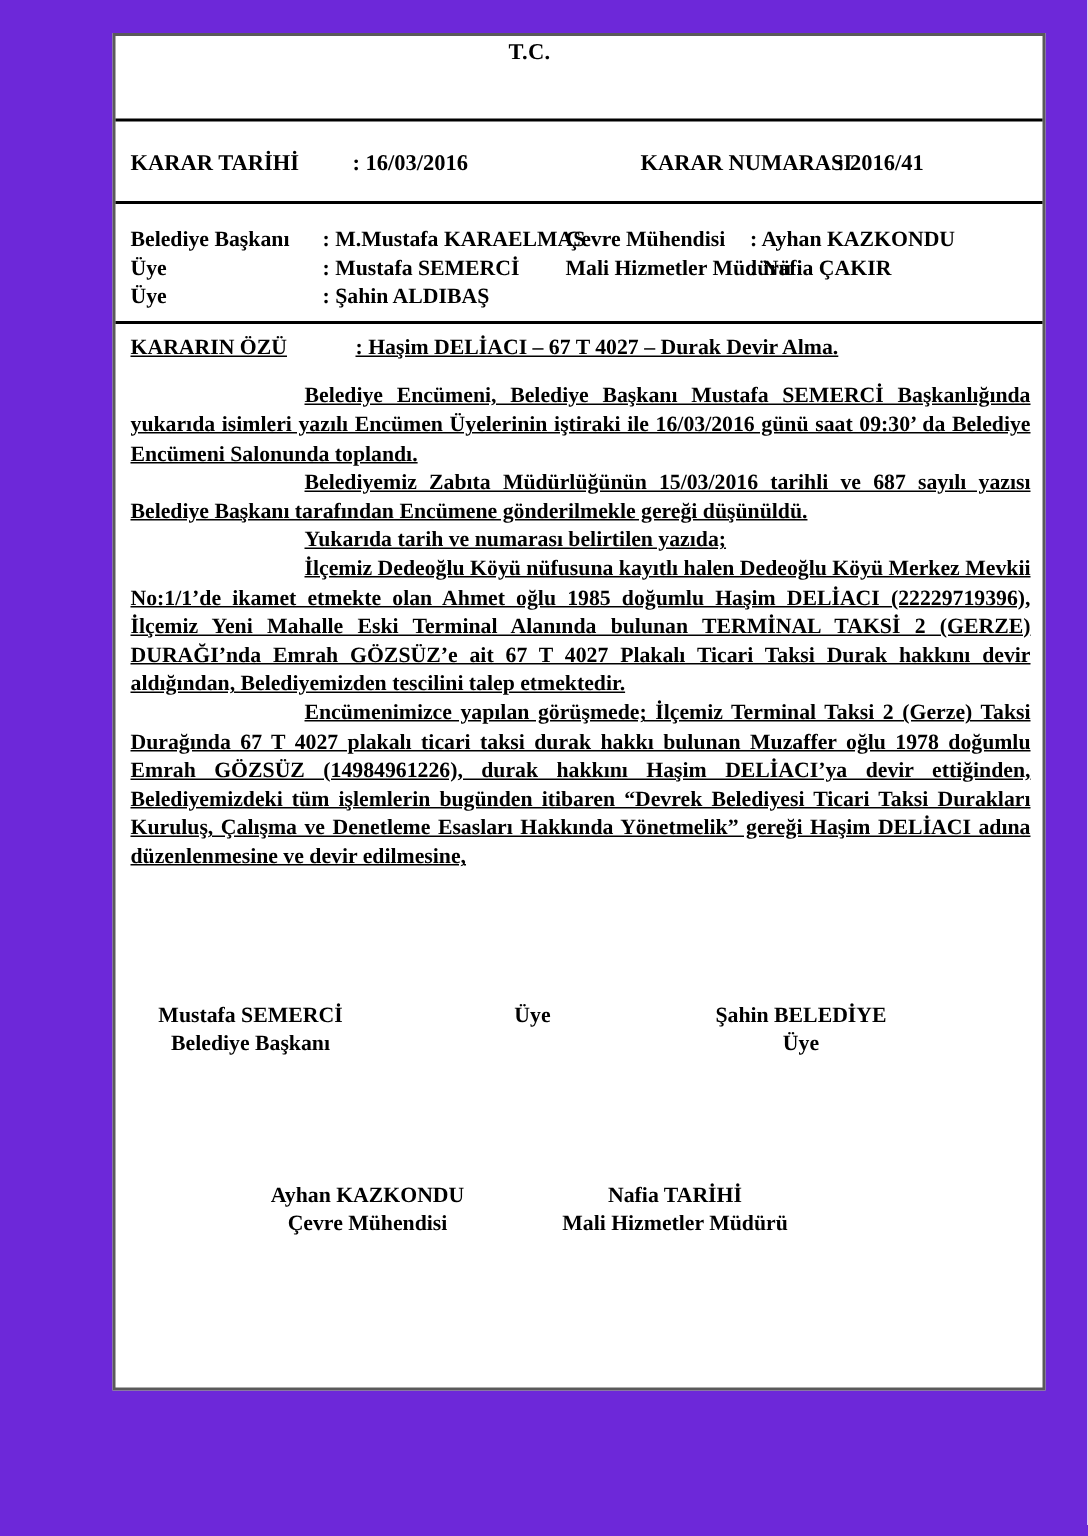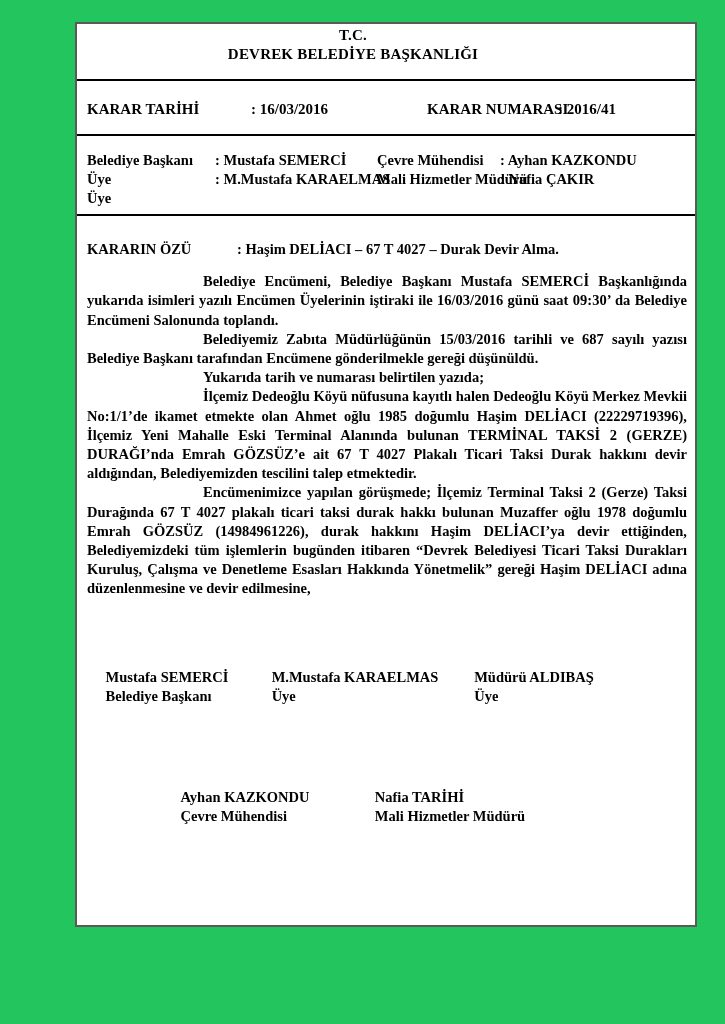--- a/index.html
+++ b/index.html
@@ -1,20 +1,20 @@
 <!DOCTYPE html>
 <html><head>
 <meta charset="utf-8">
 <style>
   html, body { margin: 0; padding: 0; background: #ffffff; }
   .page {
     position: relative;
     width: 725px;
     height: 1024px;
-    background: #22c55e;
+    background: #6d28d9;
     color: #000;
     font-family: "Liberation Serif", "DejaVu Serif", serif;
     font-weight: bold;
     overflow: hidden;
   }
   .doc-box {
     position: absolute;
     left: 75px;
     top: 22px;
     width: 622px;
@@ -53,75 +53,76 @@
   .mem-col { position: absolute; top: 15px; white-space: nowrap; }
   .mem-col div { height: 19px; }
   .col-role-left  { left: 10px; }
   .col-name-left  { left: 138px; }
   .col-role-right { left: 300px; }
   .col-name-right { left: 423px; }
   .sec-body {
     position: relative;
     box-sizing: border-box;
     height: 709px;
-    padding: 24px 8px 0 10px;
+    padding: 7px 8px 0 10px;
     font-size: 14.5px;
     line-height: 19.2px;
+    text-decoration: underline;
   }
   .summary-row { display: flex; }
   .summary-label { width: 150px; flex: none; }
   .summary-value { white-space: nowrap; text-align: right; }
   .paragraphs p {
     margin: 0;
     text-align: justify;
     text-indent: 116px;
   }
   .paragraphs p.first { margin-top: 13px; }
   .sig {
     position: absolute;
     transform: translateX(-50%);
-    text-align: left;
+    text-align: center;
     white-space: nowrap;
     line-height: 19px;
   }
   .sig-r1 { top: 452px; }
   .sig-r2 { top: 572px; }
   .sig-r1-c1 { left: 90px; }
   .sig-r1-c2 { left: 278px; }
   .sig-r1-c3 { left: 457px; }
   .sig-r2-c1 { left: 168px; }
   .sig-r2-c2 { left: 373px; }
 </style>
 </head>
 <body>
 
 <div class="page">
   <div class="doc-box">
 
     <div class="sec-header">
       <div>T.C.</div>
-      <div>DEVREK BELEDİYE BAŞKANLIĞI</div>
     </div>
 
     <div class="sec-meta">
       <span class="pos" style="left:10px">KARAR TARİHİ</span>
-      <span class="pos" style="left:174px">: 16/03/2016</span>
+      <span class="pos" style="left:158px">: 16/03/2016</span>
       <span class="pos" style="left:350px">KARAR NUMARASI</span>
       <span class="pos" style="left:481px">: 2016/41</span>
     </div>
 
     <div class="sec-members">
       <div class="mem-col col-role-left">
         <div>Belediye Başkanı</div>
         <div>Üye</div>
         <div>Üye</div>
       </div>
       <div class="mem-col col-name-left">
+        <div>: M.Mustafa KARAELMAS</div>
         <div>: Mustafa SEMERCİ</div>
-        <div>: M.Mustafa KARAELMAS</div>
+        <div>: Şahin ALDIBAŞ</div>
       </div>
       <div class="mem-col col-role-right">
         <div>Çevre Mühendisi</div>
         <div>Mali Hizmetler Müdürü</div>
       </div>
       <div class="mem-col col-name-right">
         <div>: Ayhan KAZKONDU</div>
         <div>: Nafia ÇAKIR</div>
       </div>
     </div>
@@ -138,25 +139,24 @@
         <p>Yukarıda tarih ve numarası belirtilen yazıda;</p>
         <p>İlçemiz Dedeoğlu Köyü nüfusuna kayıtlı halen Dedeoğlu Köyü Merkez Mevkii No:1/1’de ikamet etmekte olan Ahmet oğlu 1985 doğumlu Haşim DELİACI (22229719396), İlçemiz Yeni Mahalle Eski Terminal Alanında bulunan TERMİNAL TAKSİ 2 (GERZE) DURAĞI’nda Emrah GÖZSÜZ’e ait 67 T 4027 Plakalı Ticari Taksi Durak hakkını devir aldığından, Belediyemizden tescilini talep etmektedir.</p>
         <p>Encümenimizce yapılan görüşmede; İlçemiz Terminal Taksi 2 (Gerze) Taksi Durağında 67 T 4027 plakalı ticari taksi durak hakkı bulunan Muzaffer oğlu 1978 doğumlu Emrah GÖZSÜZ (14984961226), durak hakkını Haşim DELİACI’ya devir ettiğinden, Belediyemizdeki tüm işlemlerin bugünden itibaren “Devrek Belediyesi Ticari Taksi Durakları Kuruluş, Çalışma ve Denetleme Esasları Hakkında Yönetmelik” gereği Haşim DELİACI adına düzenlenmesine ve devir edilmesine,</p>
       </div>
 
       <div class="sig sig-r1 sig-r1-c1">
         <div>Mustafa SEMERCİ</div>
         <div>Belediye Başkanı</div>
       </div>
       <div class="sig sig-r1 sig-r1-c2">
-        <div>M.Mustafa KARAELMAS</div>
         <div>Üye</div>
       </div>
       <div class="sig sig-r1 sig-r1-c3">
-        <div>Müdürü ALDIBAŞ</div>
+        <div>Şahin BELEDİYE</div>
         <div>Üye</div>
       </div>
       <div class="sig sig-r2 sig-r2-c1">
         <div>Ayhan KAZKONDU</div>
         <div>Çevre Mühendisi</div>
       </div>
       <div class="sig sig-r2 sig-r2-c2">
         <div>Nafia TARİHİ</div>
         <div>Mali Hizmetler Müdürü</div>
       </div>

